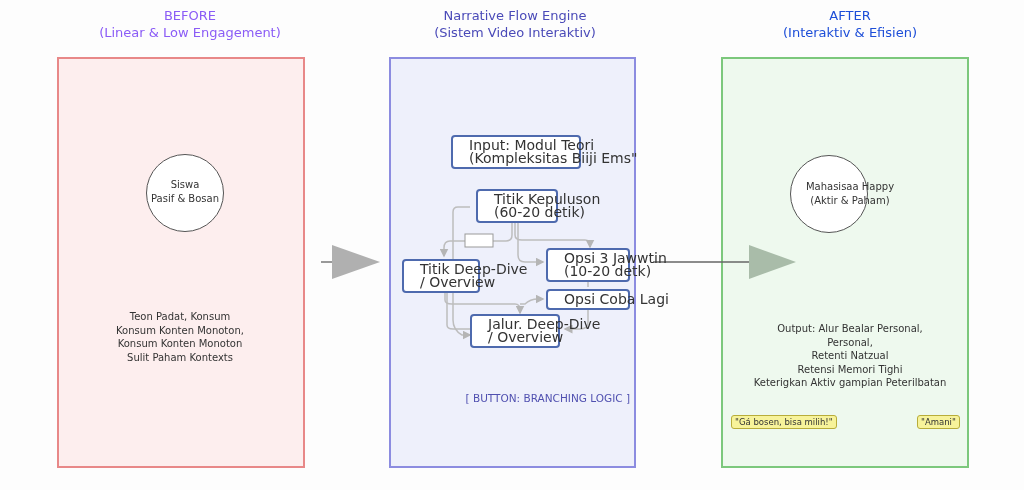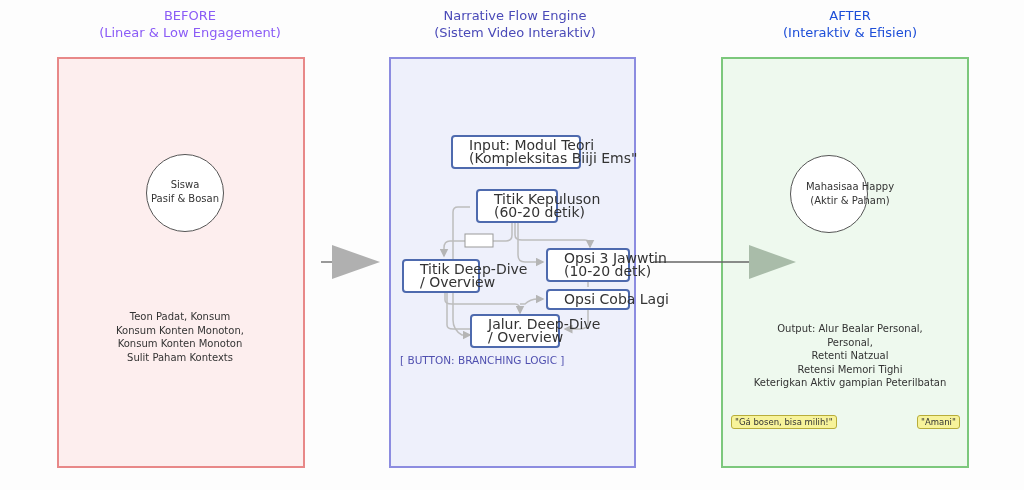--- a/index.html
+++ b/index.html
@@ -21,21 +21,21 @@
   .circle-text { position:absolute; text-align:center; font-size:10px; line-height:14px; color:#333; white-space:nowrap; }
   .circle-text.before { left:105px; width:160px; top:178px; }
   .circle-text.after  { left:770px; width:160px; top:180px; }
 
   .para { position:absolute; text-align:center; font-size:10px; line-height:13.5px; color:#333; }
   .para.before { left:80px; width:200px; top:310px; }
   .para.after  { left:730px; width:240px; top:302px;margin-top:20px; }
 
   .node { position:absolute; box-sizing:border-box; border:2px solid #4e6aae; border-radius:4px; background:#fff;
           font-size:14px; line-height:13px; color:#333; text-align:center; padding:2px 16px; white-space:nowrap; }
-  .branch-label { position:absolute; left:400px; width:230px; top:354px; text-align:left; font-size:10.5px; color:#5050b0; }
+  .branch-label { position:absolute; left:400px; width:230px; top:392px; text-align:right; font-size:10.5px; color:#5050b0; }
 
   .quote { position:absolute; background:#f7f39a; border:1.5px solid #b8ad3a; border-radius:3px; font-size:8.5px; color:#333;
            padding:1px 3px; white-space:nowrap; }
   svg.overlay { position:absolute; left:0; top:0; }
 </style>
 </head>
 <body>
 
 <div class="heading before">
   <div>BEFORE</div>

